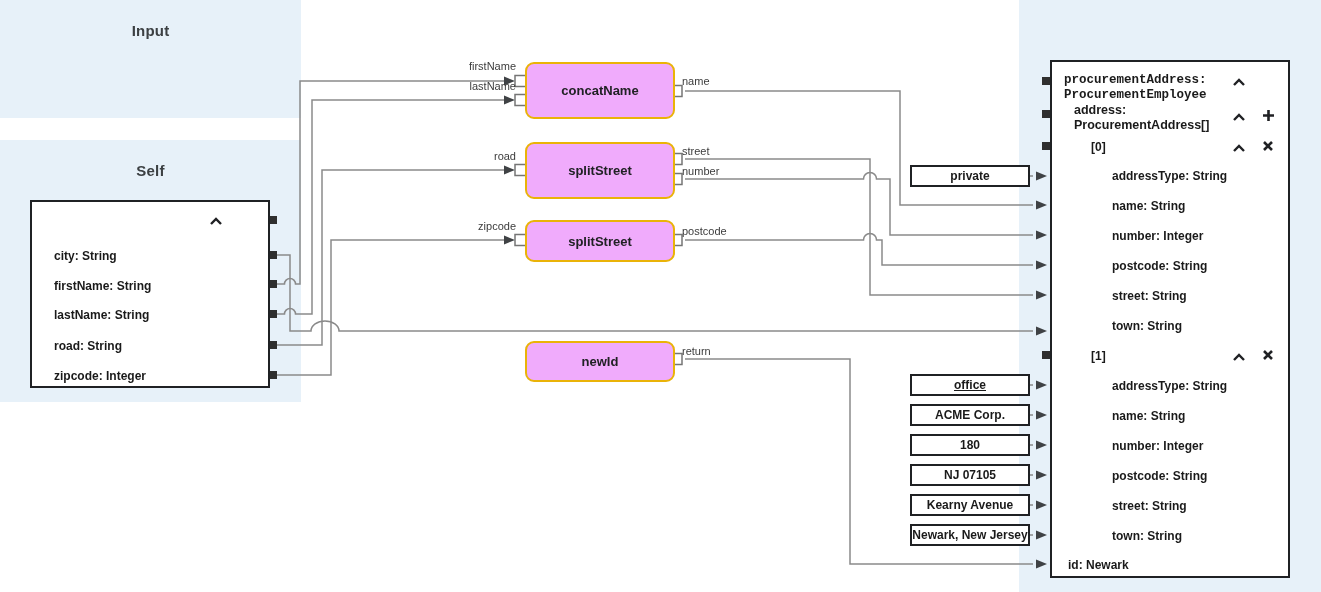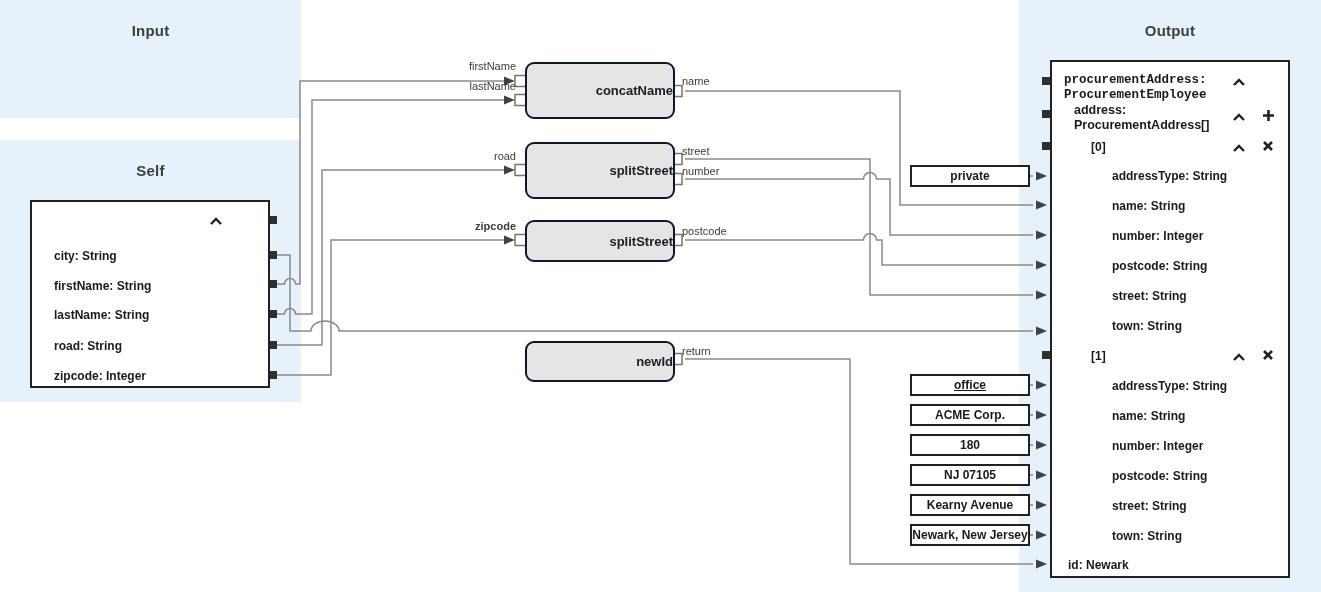--- a/index.html
+++ b/index.html
@@ -13,22 +13,22 @@
     position:absolute;width:100%;text-align:center;
     font-size:15px;font-weight:700;color:#3c4043;letter-spacing:.2px;
   }
   .panel{
     position:absolute;background:#ffffff;border:2px solid #1f2124;box-sizing:border-box;
   }
   .tree-row{position:absolute;font-size:12px;font-weight:700;white-space:nowrap;}
   .tree-head{font-size:12.5px;font-weight:700;line-height:15px;white-space:nowrap;position:absolute;}
   .icon-btn{position:absolute;width:16px;height:14px;display:flex;align-items:center;justify-content:center;cursor:pointer;}
   .fn-box{
-    position:absolute;background:#e5e5e5;border:2px solid #0f172a;border-radius:9px;
-    box-sizing:border-box;display:flex;align-items:center;justify-content:flex-end;
+    position:absolute;background:#f0abfc;border:2px solid #eab308;border-radius:9px;
+    box-sizing:border-box;display:flex;align-items:center;justify-content:center;
   }
   .fn-label{font-size:13px;font-weight:700;color:#202124;}
   .port-label{position:absolute;font-size:11px;font-weight:400;color:#3c3c3c;white-space:nowrap;}
   .port-label.right-align{text-align:right;}
   .const-box{
     position:absolute;width:120px;height:22px;background:#fff;border:2px solid #1f2124;
     box-sizing:border-box;display:flex;align-items:center;justify-content:center;
     font-size:12px;font-weight:700;
   }
   #wires{position:absolute;left:0;top:0;pointer-events:none;}
@@ -37,21 +37,20 @@
 <body>
 
 <div id="canvas">
 
   <div class="region" style="left:0;top:0;width:301px;height:118px;"></div>
   <div class="region" style="left:0;top:140px;width:301px;height:262px;"></div>
   <div class="region" style="left:1019px;top:0;width:302px;height:592px;"></div>
 
   <div class="region-title" style="left:0;top:22px;width:301px;">Input</div>
   <div class="region-title" style="left:0;top:162px;width:301px;">Self</div>
-  <div class="region-title" style="left:1019px;top:22px;width:302px;">Output</div>
 
   <svg id="wires" width="1321" height="592" viewBox="0 0 1321 592">
     <g stroke="#8a8a8a" stroke-width="1.5" fill="none">
       <path d="M277,255 H290 V331 H311 A14,10 0 0 1 339,331 H1033"></path>
       <path d="M277,284 H284.5 A5.5,5.5 0 0 1 295.5,284 H300 V81 H505"></path>
       <path d="M277,314 H284.5 A5.5,5.5 0 0 1 295.5,314 H312 V100 H505"></path>
       <path d="M277,345 H322 V170 H505"></path>
       <path d="M277,375 H331 V240 H505"></path>
       <path d="M685,91 H900 V205 H1033"></path>
       <path d="M685,159 H870 V295 H1033"></path>
@@ -139,21 +138,21 @@
   <div class="fn-box" style="left:525px;top:220px;width:150px;height:42px;">
     <span class="fn-label">splitStreet</span>
   </div>
   <div class="fn-box" style="left:525px;top:341px;width:150px;height:41px;">
     <span class="fn-label">newId</span>
   </div>
 
   <div class="port-label right-align" style="left:416px;top:60px;width:100px;">firstName</div>
   <div class="port-label right-align" style="left:416px;top:80px;width:100px;">lastName</div>
   <div class="port-label right-align" style="left:416px;top:150px;width:100px;">road</div>
-  <div class="port-label right-align" style="left:416px;top:220px;width:100px;font-weight:bold;">zipcode</div>
+  <div class="port-label right-align" style="left:416px;top:220px;width:100px;">zipcode</div>
   <div class="port-label" style="left:682px;top:75px;">name</div>
   <div class="port-label" style="left:682px;top:145px;">street</div>
   <div class="port-label" style="left:682px;top:165px;">number</div>
   <div class="port-label" style="left:682px;top:225px;">postcode</div>
   <div class="port-label" style="left:682px;top:345px;">return</div>
 
   <div class="const-box" style="left:910px;top:165px;">private</div>
   <div class="const-box" style="left:910px;top:374px;text-decoration:underline;">office</div>
   <div class="const-box" style="left:910px;top:404px;">ACME Corp.</div>
   <div class="const-box" style="left:910px;top:434px;">180</div>

